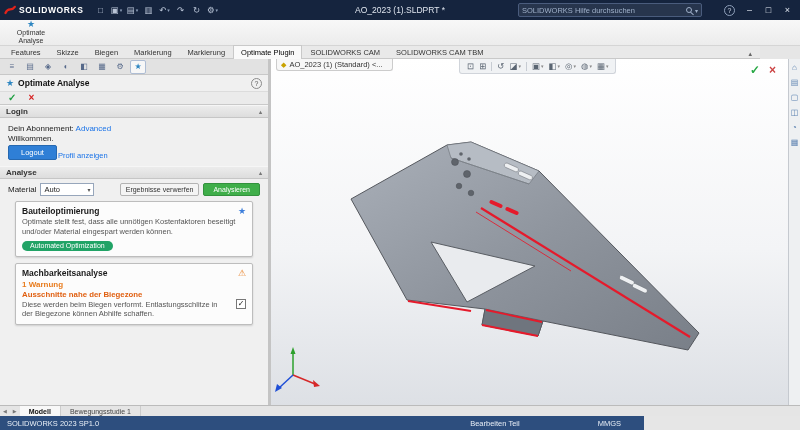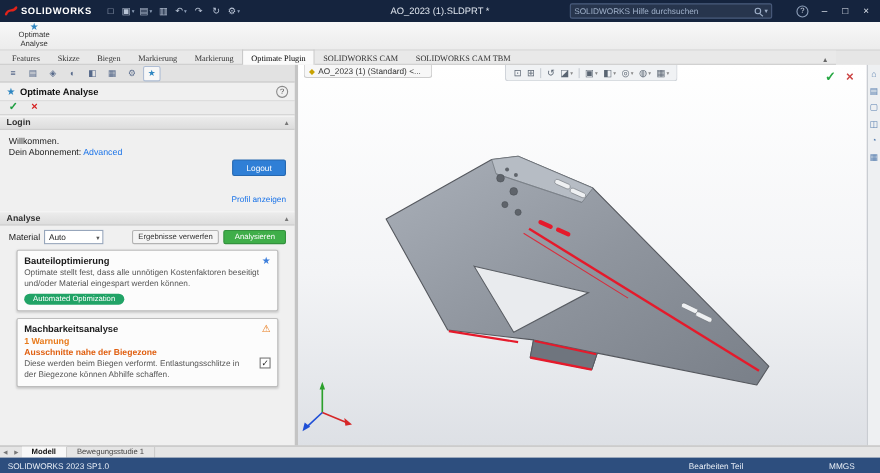--- a/index.html
+++ b/index.html
@@ -37,21 +37,21 @@
     font-size: 7px; display: flex; align-items: center; justify-content: center; margin-right: 4px; }
   
   .ribbon { position: absolute; top: 20px; left: 0; width: 800px; height: 26px;
     background: linear-gradient(#f8f8f8, #ececec); border-bottom: 1px solid #d5d5d5;
     display: flex; padding-left: 2px; }
   .ribbon-btn { width: 58px; display: flex; flex-direction: column; align-items: center;
     justify-content: center; font-size: 7px; line-height: 1.15; color: #333; }
   .rb-icon { font-size: 9px; color: #2e86c1; line-height: 1; }
   
   .tabbar { position: absolute; top: 46px; left: 0; width: 760px; height: 13px;
-    background: #e9e9e9; border-bottom: 1px solid #c9c9c9; display: flex; align-items: flex-end; padding-left: 3px; font-family: Liberation Serif, serif; }
+    background: #e9e9e9; border-bottom: 1px solid #c9c9c9; display: flex; align-items: flex-end; padding-left: 3px; }
   .tab { font-size: 7.5px; color: #333; height: 13px; padding: 0 7px; display: flex; align-items: center;
     border: 1px solid transparent; border-bottom: none; white-space: nowrap; }
   .tab.active { background: #fafafa; border-color: #c9c9c9; margin-bottom: -1px; height: 14px; color: #000; }
   .tabbar-right { margin-left: auto; display: flex; align-items: center; gap: 6px; padding-right: 8px; color: #666; font-size: 7px; }
   
   .main { position: absolute; top: 59px; left: 0; width: 800px; height: 346px; }
   .panel { position: absolute; left: 0; top: 0; width: 268px; height: 346px;
     background: #f0f0f0; overflow: hidden; }
   .splitter { position: absolute; left: 268px; top: 0; width: 3px; height: 346px; background: #c4c4c4; cursor: col-resize; }
   .panel-tabs { height: 16px; background: #e2e2e2; border-bottom: 1px solid #c8c8c8;
@@ -68,21 +68,21 @@
     border-top: 1px solid #dcdcdc; border-bottom: 1px solid #c9c9c9; background: #ebebeb; }
   .ok-check { color: #1e9e40; font-weight: bold; font-size: 10px; line-height: 1; }
   .ok-cross { color: #d62020; font-weight: bold; font-size: 10px; line-height: 1; }
   .group-header { height: 13px; background: linear-gradient(#ececec, #dddddd);
     border-top: 1px solid #f6f6f6; border-bottom: 1px solid #c6c6c6;
     display: flex; align-items: center; padding: 0 6px; font-size: 8px; font-weight: bold; color: #333; }
   .group-header::after { content: "▴"; margin-left: auto; font-size: 6px; color: #777; }
   .group-body { padding: 4px 8px 6px; font-size: 8px; color: #222; }
   .line { margin: 1.5px 0; }
   .link-blue { color: #1a73e8; }
-  .login-actions { display: flex; flex-direction: column; align-items: flex-end; gap: 17px; margin-top: 2px; justify-content: center; }
+  .login-actions { display: flex; flex-direction: row; align-items: flex-end; gap: 1px; margin-top: 2px; }
   .logout-btn { background: #2f7fd6; color: #fff; font-size: 7.5px; padding: 2px 12px; border-radius: 2px;
     border: 1px solid #2668b0; }
   .profile-link { color: #1a73e8; font-size: 7.5px; }
   .analyse-row { display: flex; align-items: center; gap: 4px; }
   .mat-select { width: 54px; height: 13px; background: #fff; border: 1px solid #97a6bb;
     display: flex; align-items: center; justify-content: space-between; padding: 0 3px; font-size: 7.5px; }
   .mat-select .dd { font-size: 6px; color: #555; }
   .flex-sp { flex: 1; }
   .discard-btn { background: #f4f4f4; border: 1px solid #b3b3b3; font-size: 7px; padding: 2px 5px;
     border-radius: 2px; color: #333; white-space: nowrap; }
@@ -127,21 +127,21 @@
     background: #eef0f2; border-left: 1px solid #c5c9cf; display: flex; flex-direction: column;
     align-items: center; padding-top: 5px; gap: 7px; }
   .tp-ic { font-size: 8px; color: #5a80b0; line-height: 1; }
   
   .bottomtabs { position: absolute; top: 405px; left: 0; width: 800px; height: 11px;
     background: #e5e5e5; border-top: 1px solid #bbb; display: flex; align-items: stretch; font-size: 7px; color: #444; }
   .bt-nav { display: flex; align-items: center; font-size: 5px; color: #777; padding: 0 3px; }
   .bt-tab { padding: 0 9px; display: flex; align-items: center; border-right: 1px solid #ccc; }
   .bt-tab.active { background: #f8f8f8; font-weight: bold; color: #111; }
   
-  .statusbar { position: absolute; top: 416px; left: 0; width: 800px; height: 14px;
+  .statusbar { position: absolute; top: 416px; left: 0; width: 644px; height: 14px;
     background: #2d4e7e; color: #e8eef6; display: flex; align-items: center; font-size: 7.5px; padding: 0 7px; }
   .sb-left { flex: 1; }
   .sb-mode { margin-right: 78px; }
   .sb-units { margin-right: 16px; }
 </style>
 </head>
 <body>
 
 <div>
 
@@ -218,25 +218,25 @@
 
       <div class="panel-okrow">
         <span class="ok-check">✓</span>
         <span class="ok-cross">×</span>
       </div>
 
       <div class="group-header">
         <span>Login</span>
       </div>
       <div class="group-body">
-        <div class="line">Willkommen.</div>
         <div class="line">
           <span>Dein Abonnement:</span>
           <span class="link-blue">Advanced</span>
         </div>
+        <div class="line">Willkommen.</div>
         <div class="login-actions">
           <span class="logout-btn">Logout</span>
           <span class="profile-link">Profil anzeigen</span>
         </div>
       </div>
 
       <div class="group-header">
         <span>Analyse</span>
       </div>
       <div class="group-body">

